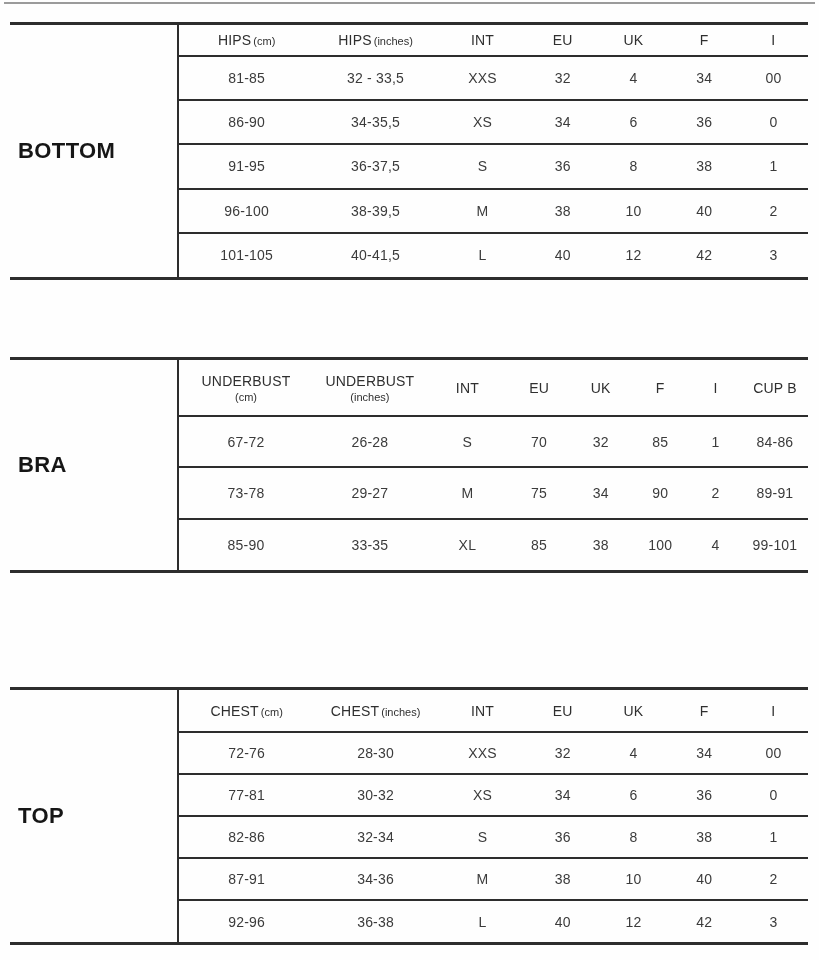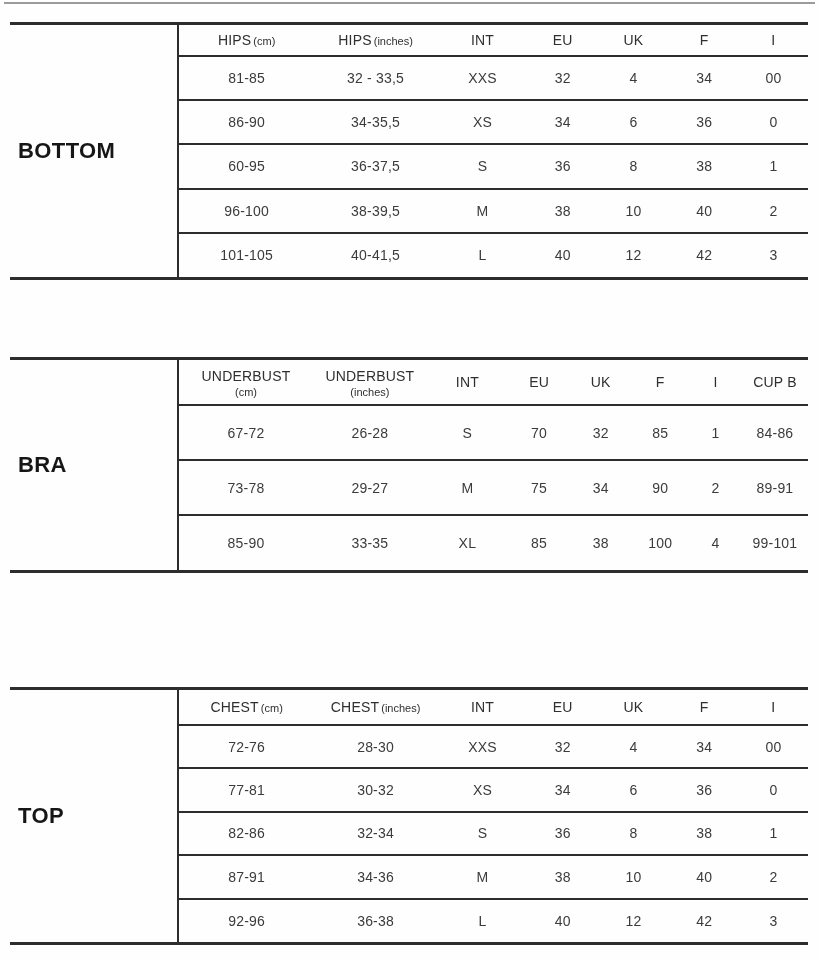--- a/index.html
+++ b/index.html
@@ -37,22 +37,22 @@
   th, td { text-align:center; vertical-align:middle; padding:0; font-weight:normal; }
   thead th { border-bottom:2px solid #2d2d2d; }
   tbody tr:not(:last-child) td { border-bottom:2px solid #2d2d2d; }
   td { font-size:14px; color:#3b3b3b; letter-spacing:0.2px; }
   .hmain { font-size:14px; color:#2f2f2f; letter-spacing:0.2px; }
   .hsub  { font-size:11px; color:#2f2f2f; }
   .inline-h .hsub { margin-left:2px; }
   .stacked .hsub { display:block; margin-top:1px; }
 
   .t1 thead tr { height:31px; } .t1 tbody tr { height:42px; }
-  .t2 thead tr { height:45px; } .t2 tbody tr { height:35px; }
-  .t3 thead tr { height:35px; } .t3 tbody tr { height:42px; }
+  .t2 thead tr { height:56px; } .t2 tbody tr { height:35px; }
+  .t3 thead tr { height:42px; } .t3 tbody tr { height:42px; }
 
   .cols7 col:nth-child(1){width:21.5%} .cols7 col:nth-child(2){width:19.5%}
   .cols7 col:nth-child(3){width:14.5%} .cols7 col:nth-child(4){width:11%}
   .cols7 col:nth-child(5){width:11.5%} .cols7 col:nth-child(6){width:11%}
   .cols7 col:nth-child(7){width:11%}
   .cols8 col:nth-child(1){width:21.3%} .cols8 col:nth-child(2){width:18.1%}
   .cols8 col:nth-child(3){width:12.9%} .cols8 col:nth-child(4){width:9.9%}
   .cols8 col:nth-child(5){width:9.7%}  .cols8 col:nth-child(6){width:9.2%}
   .cols8 col:nth-child(7){width:8.4%}  .cols8 col:nth-child(8){width:10.5%}
 </style>
@@ -101,21 +101,21 @@
           <tr>
             <td>86-90</td>
               <td>34-35,5</td>
               <td>XS</td>
               <td>34</td>
               <td>6</td>
               <td>36</td>
               <td>0</td>
           </tr>
           <tr>
-            <td>60-95</td>
+            <td>91-95</td>
               <td>36-37,5</td>
               <td>S</td>
               <td>36</td>
               <td>8</td>
               <td>38</td>
               <td>1</td>
           </tr>
           <tr>
             <td>96-100</td>
               <td>38-39,5</td>

